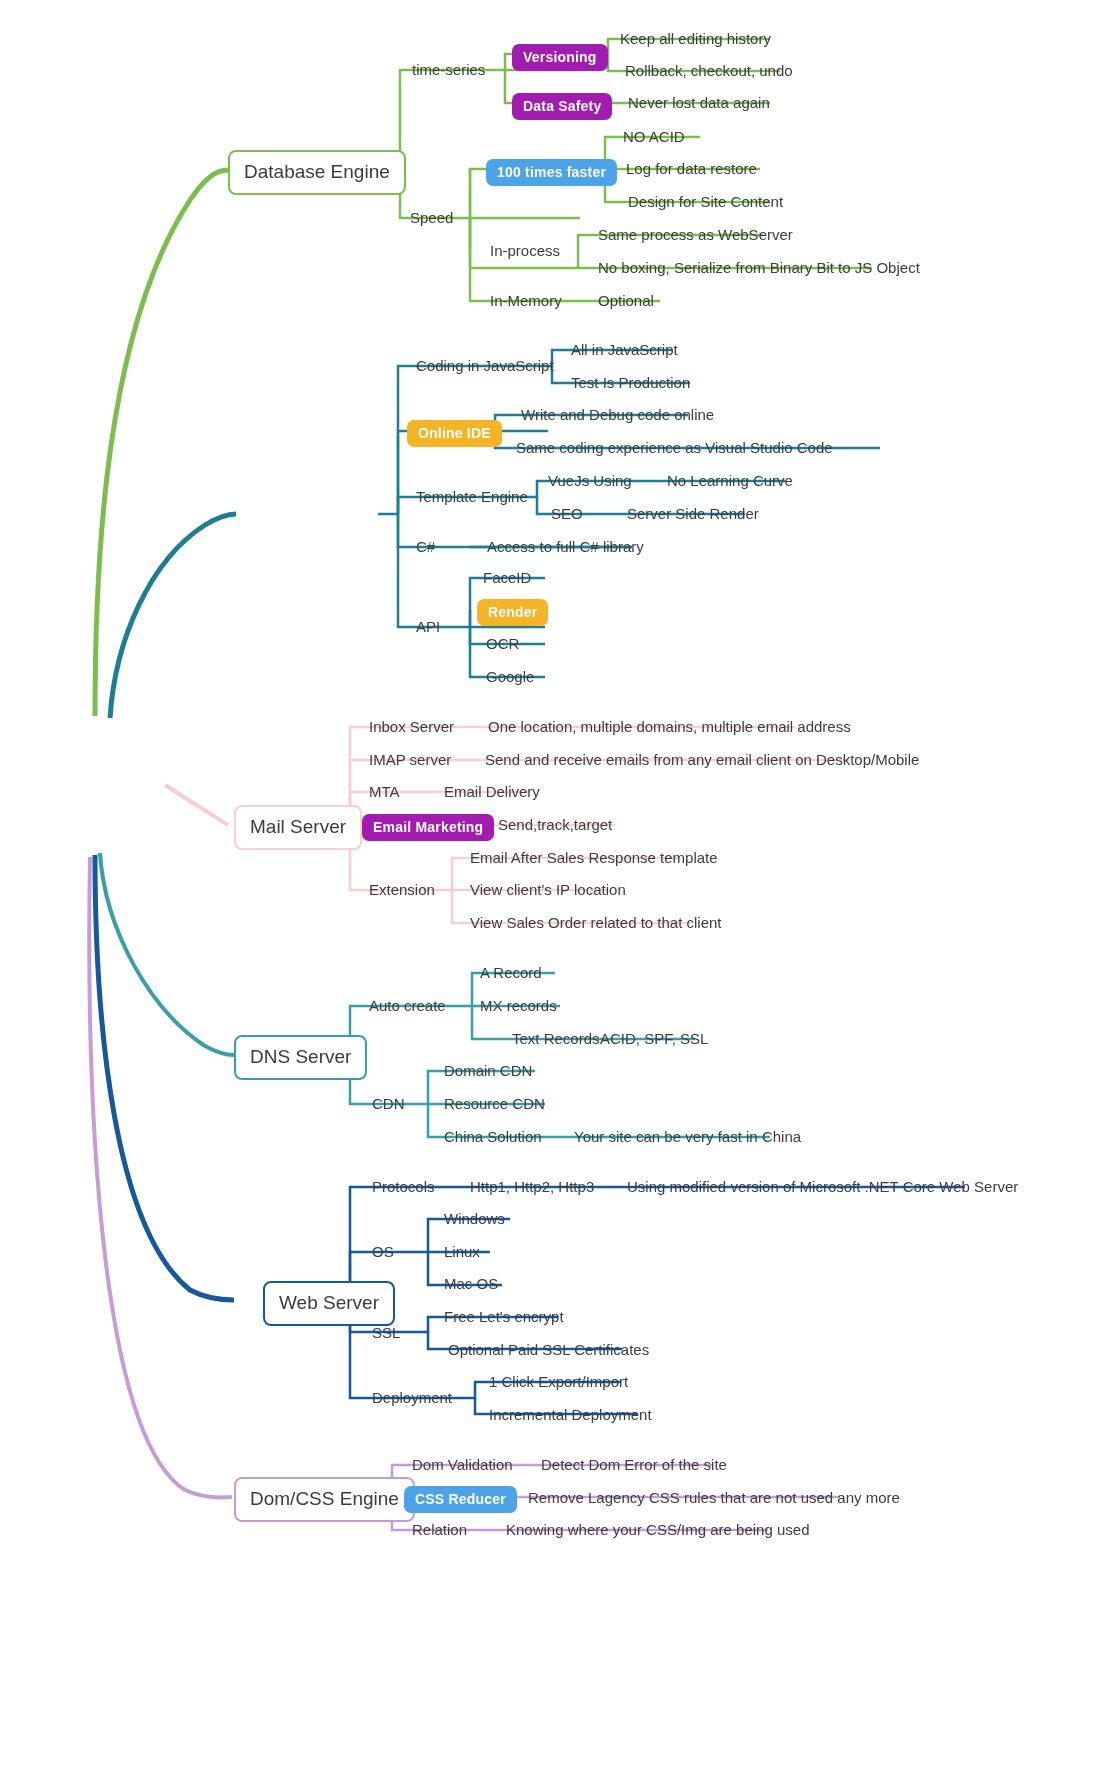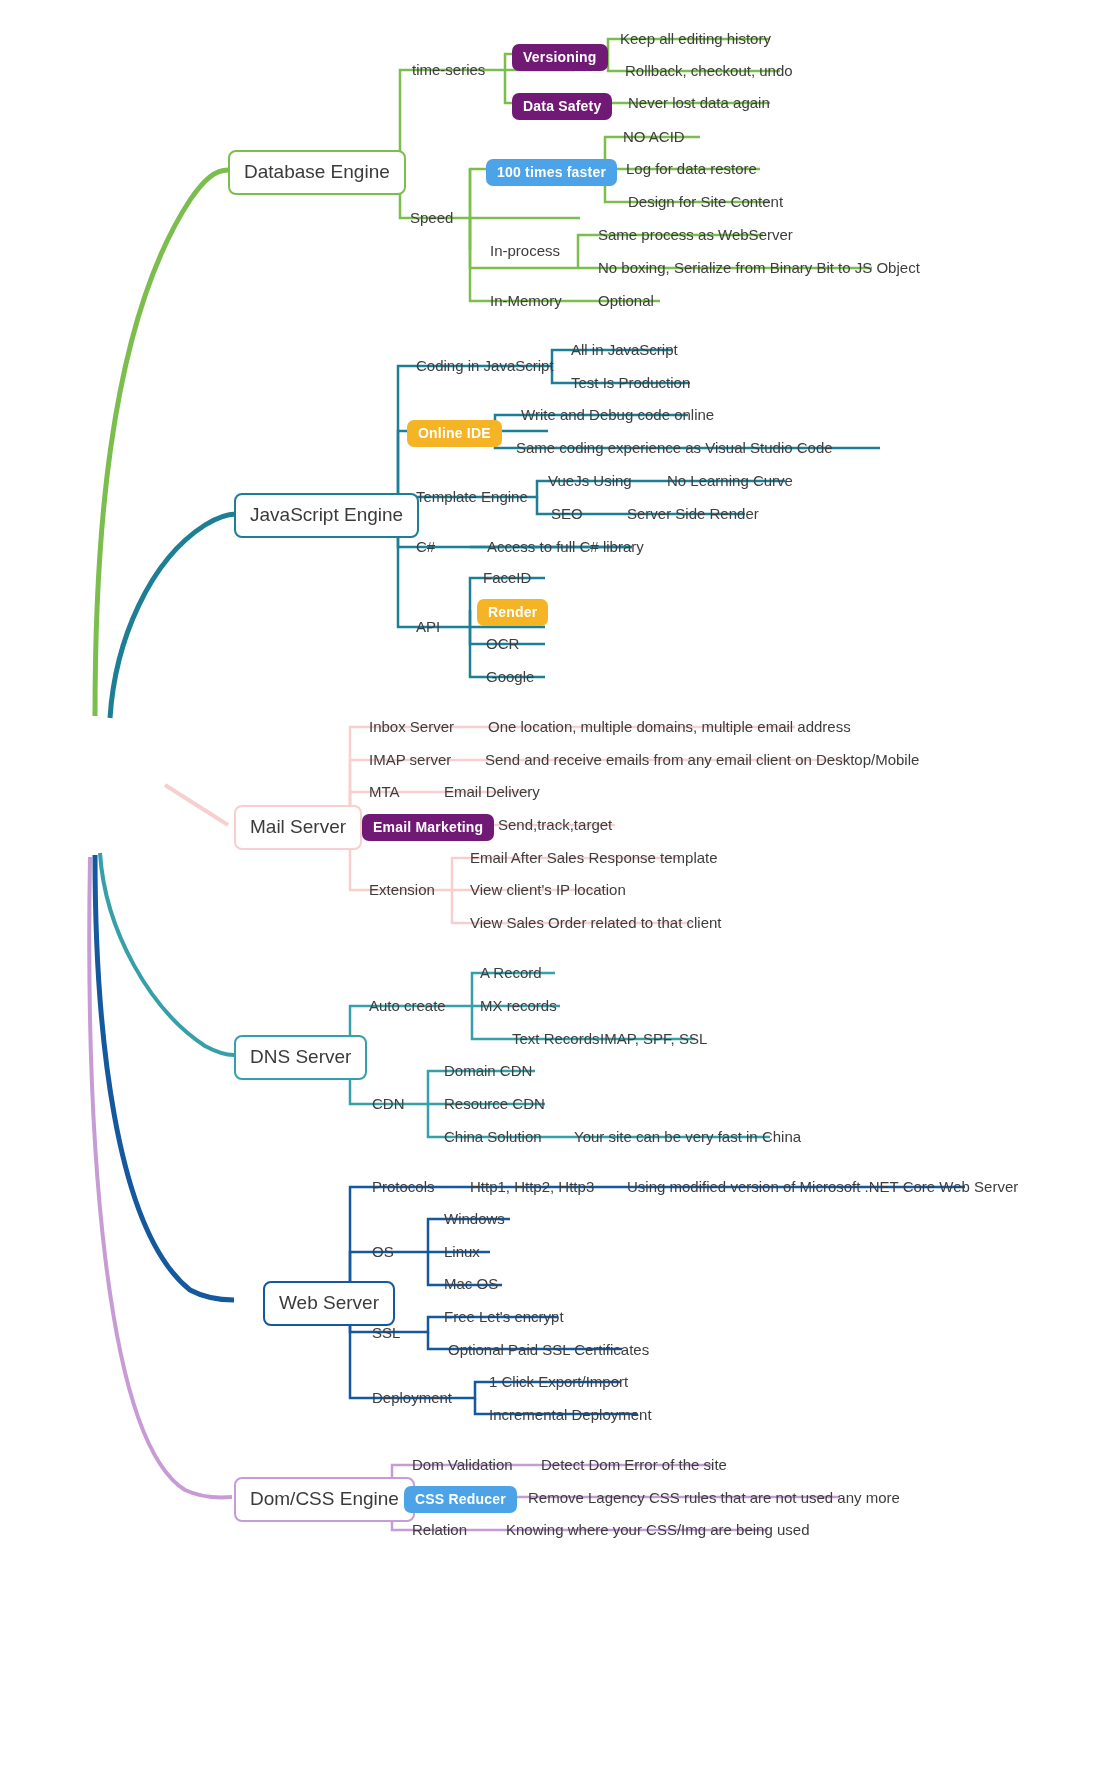--- a/index.html
+++ b/index.html
@@ -70,21 +70,21 @@
 
   
   .pill{
     font-size:14px;
     color:#ffffff;
     border-radius:7px;
     padding:5px 11px 6px 11px;
     font-weight:600;
     letter-spacing:.2px;
   }
-  .pill.green{background:#701a75;}
+  .pill.green{background:#a21caf;}
   .pill.blue{background:#4da3e8;}
   .pill.amber{background:#f5b426;}
 </style>
 </head>
 <body>
 
 <div id="canvas">
 
   <svg class="links" viewBox="0 0 1120 1778">
 
@@ -230,21 +230,20 @@
   <div class="node lbl" style="left:626px;top:160px;">Log for data restore</div>
   <div class="node lbl" style="left:628px;top:193px;">Design for Site Content</div>
 
   <div class="node lbl" style="left:490px;top:242px;">In-process</div>
   <div class="node lbl" style="left:598px;top:226px;">Same process as WebServer</div>
   <div class="node lbl" style="left:598px;top:259px;">No boxing, Serialize from Binary Bit to JS Object</div>
 
   <div class="node lbl" style="left:490px;top:292px;">In-Memory</div>
   <div class="node lbl" style="left:598px;top:292px;">Optional</div>
 
-  <div class="node l1 teal" style="left:234px;top:493px;">JavaScript Engine</div>
 
   <div class="node lbl" style="left:416px;top:357px;">Coding in JavaScript</div>
   <div class="node lbl" style="left:571px;top:341px;">All in JavaScript</div>
   <div class="node lbl" style="left:571px;top:374px;">Test Is Production</div>
 
   <div class="node pill amber" style="left:407px;top:420px;">Online IDE</div>
   <div class="node lbl" style="left:521px;top:406px;">Write and Debug code online</div>
   <div class="node lbl" style="left:516px;top:439px;">Same coding experience as Visual Studio Code</div>
 
   <div class="node lbl" style="left:416px;top:488px;">Template Engine</div>
@@ -277,21 +276,21 @@
   <div class="node lbl" style="left:470px;top:849px;">Email After Sales Response template</div>
   <div class="node lbl" style="left:470px;top:881px;">View client's IP location</div>
   <div class="node lbl" style="left:470px;top:914px;">View Sales Order related to that client</div>
 
   <div class="node l1 dteal" style="left:234px;top:1035px;">DNS Server</div>
 
   <div class="node lbl" style="left:369px;top:997px;">Auto create</div>
   <div class="node lbl" style="left:480px;top:964px;">A Record</div>
   <div class="node lbl" style="left:480px;top:997px;">MX records</div>
   <div class="node lbl" style="left:480px;top:1030px;margin-left:32px;">Text Records</div>
-  <div class="node lbl" style="left:600px;top:1030px;">IMAP, SPF, SSL</div>
+  <div class="node lbl" style="left:600px;top:1030px;">ACID, SPF, SSL</div>
 
   <div class="node lbl" style="left:372px;top:1095px;">CDN</div>
   <div class="node lbl" style="left:444px;top:1062px;">Domain CDN</div>
   <div class="node lbl" style="left:444px;top:1095px;">Resource CDN</div>
   <div class="node lbl" style="left:444px;top:1128px;">China Solution</div>
   <div class="node lbl" style="left:574px;top:1128px;">Your site can be very fast in China</div>
 
   <div class="node l1 blue" style="left:234px;top:1281px;">Web Server</div>
 
   <div class="node lbl" style="left:372px;top:1178px;">Protocols</div>

